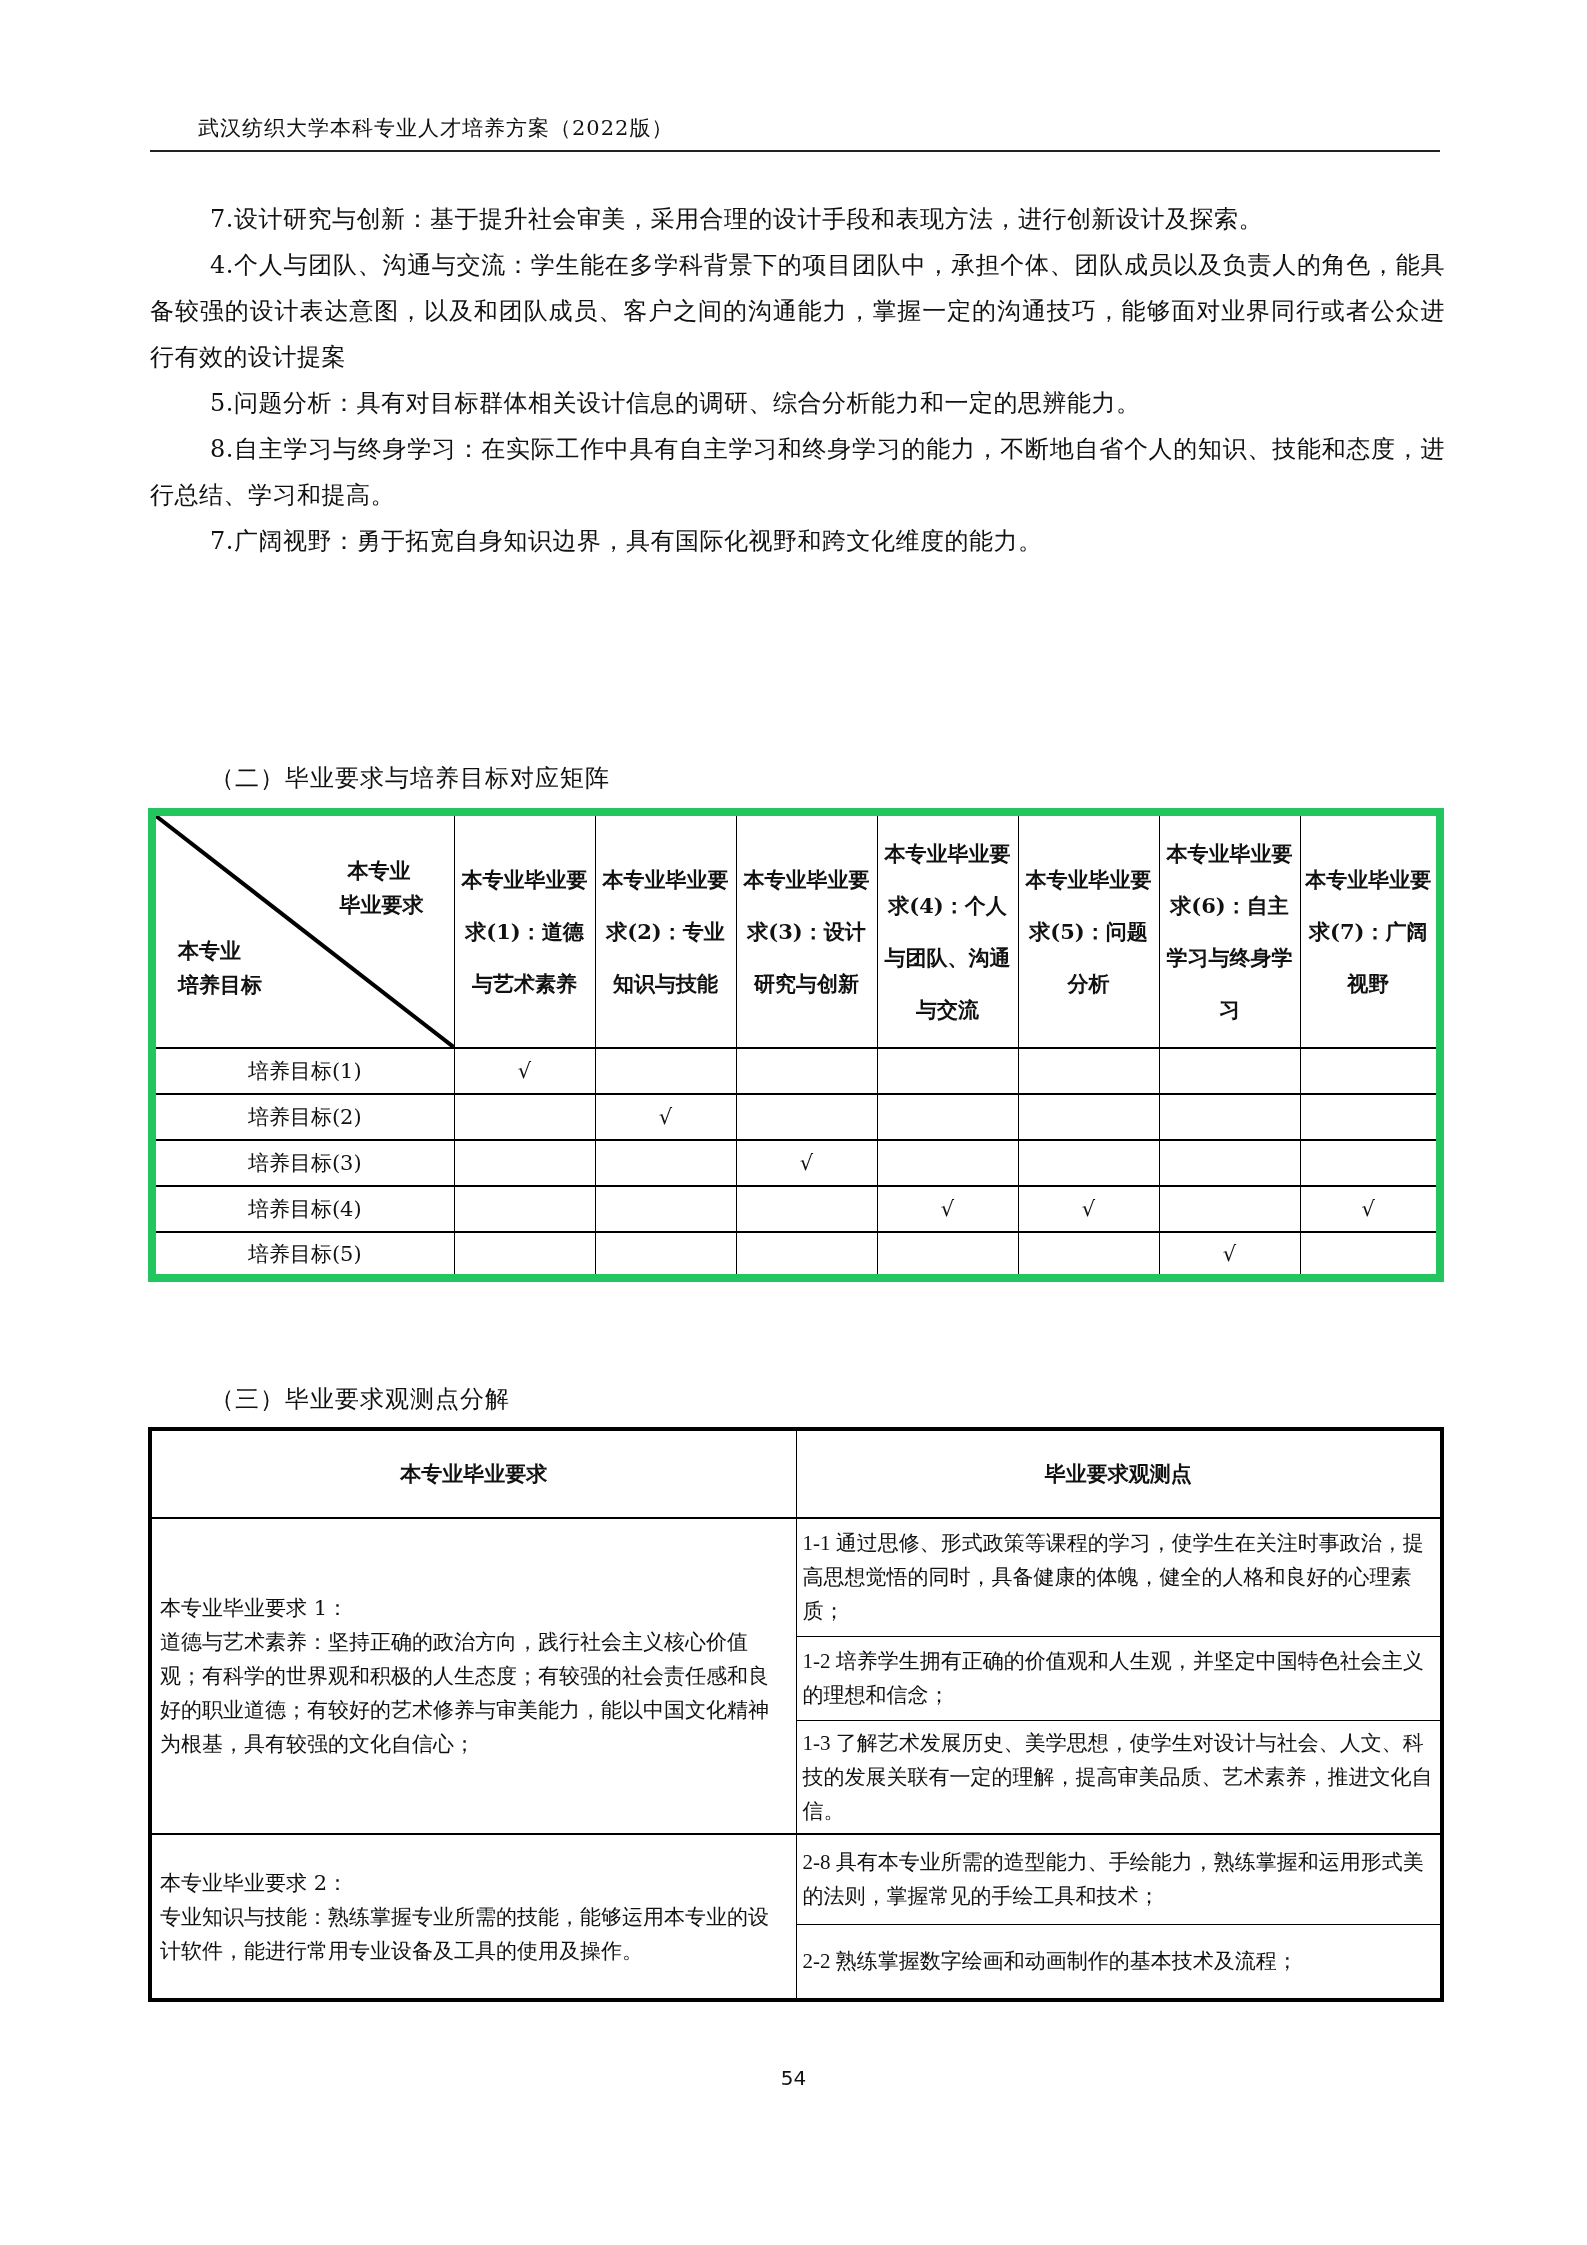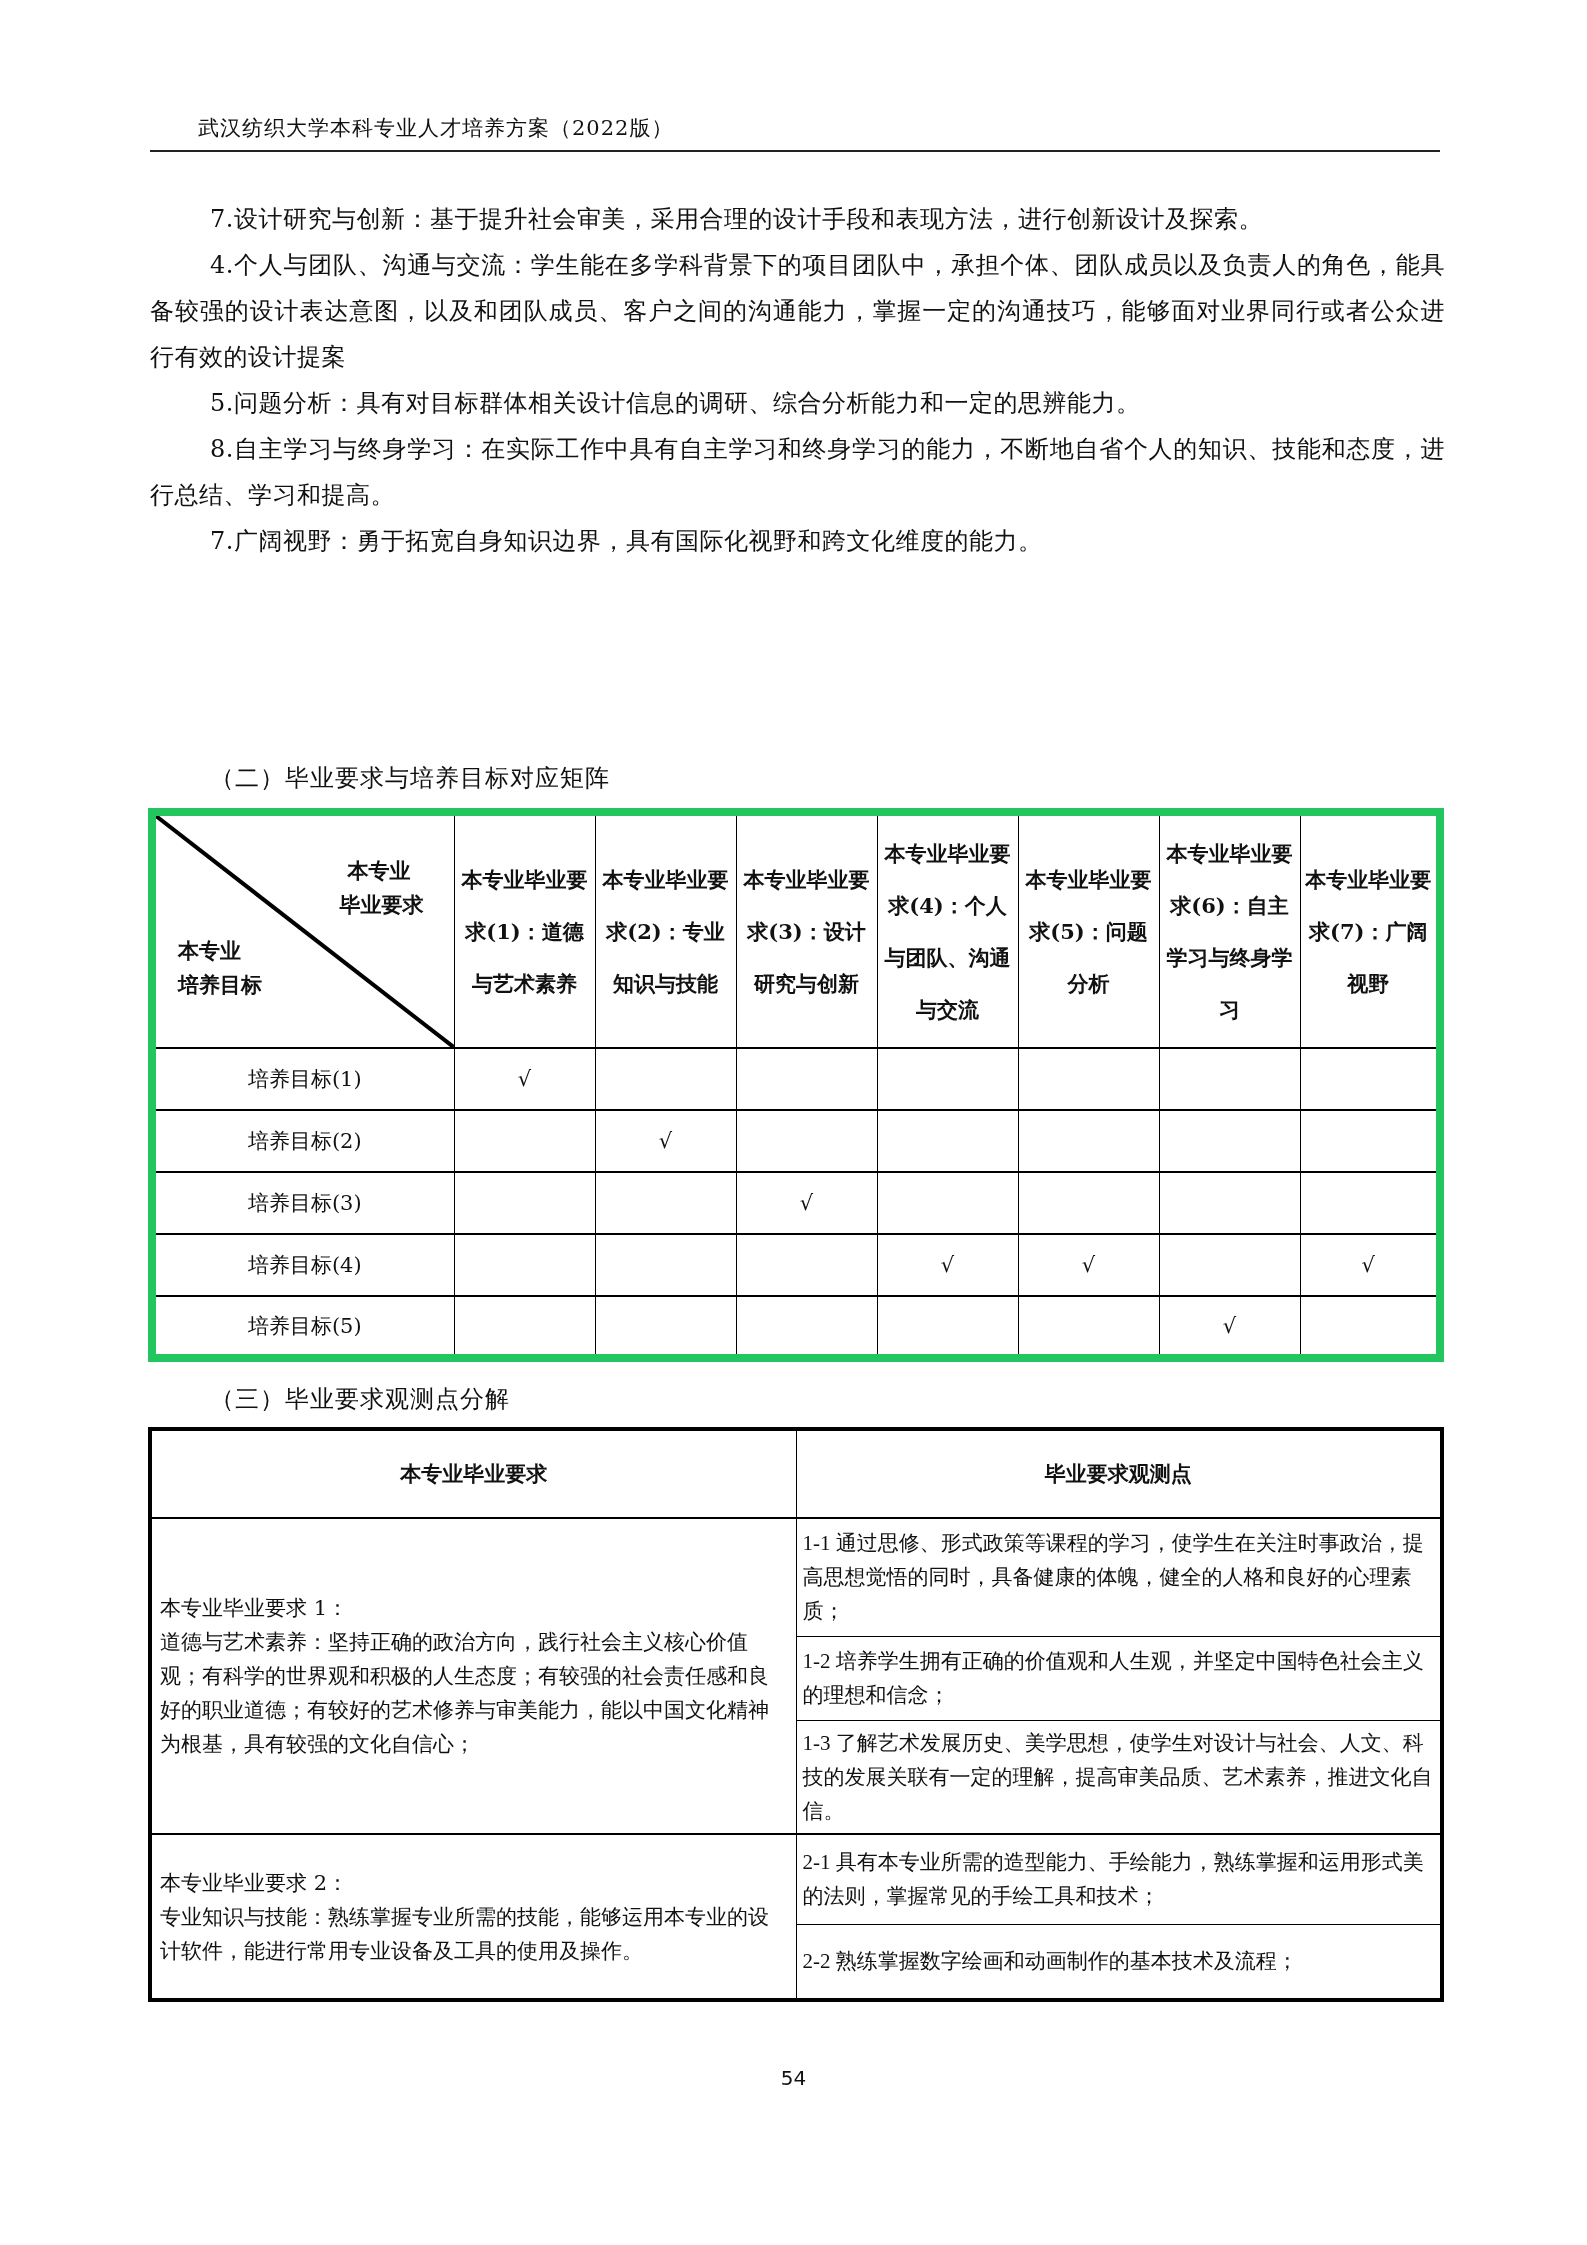--- a/index.html
+++ b/index.html
@@ -29,21 +29,21 @@
     table { border-collapse: collapse; table-layout: fixed; }
     .matrix {
       position: absolute; left: 148px; top: 808px; width: 1292px;
       border: 8px solid #22c55e;
     }
     .matrix td, .matrix th {
       border: 1px solid #000; text-align: center; vertical-align: middle;
       font-size: 21px; padding: 0;
     }
     .matrix thead tr { height: 236px; }
-    .matrix tbody tr { height: 62px; }
+    .matrix tbody tr { height: 46px; }
     .matrix th {
       font-weight: bold; line-height: 52px; padding: 0 4px;
       font-family: "DejaVu Serif", "Liberation Serif", serif;
     }
     .matrix tbody tr + tr td { border-top: 2px solid #000; }
     .matrix thead th { border-bottom: 2px solid #000; }
     .diag-cell { position: relative; }
     .diag-line {
       position: absolute; left: 0; top: 0; width: 100%; height: 100%;
     }
@@ -212,21 +212,21 @@
       <td class="point">1-2 培养学生拥有正确的价值观和人生观，并坚定中国特色社会主义的理想和信念；</td>
     </tr>
     <tr style="height:114px;" class="group-end">
       <td class="point">1-3 了解艺术发展历史、美学思想，使学生对设计与社会、人文、科技的发展关联有一定的理解，提高审美品质、艺术素养，推进文化自信。</td>
     </tr>
     <tr style="height:90px;">
       <td class="req-cell" rowspan="2">
         <span>本专业毕业要求 2：</span>
         <span>专业知识与技能：熟练掌握专业所需的技能，能够运用本专业的设计软件，能进行常用专业设备及工具的使用及操作。</span>
       </td>
-      <td class="point">2-1 具有本专业所需的造型能力、手绘能力，熟练掌握和运用形式美的法则，掌握常见的手绘工具和技术；</td>
+      <td class="point">2-8 具有本专业所需的造型能力、手绘能力，熟练掌握和运用形式美的法则，掌握常见的手绘工具和技术；</td>
     </tr>
     <tr style="height:76px;">
       <td class="point">2-2 熟练掌握数字绘画和动画制作的基本技术及流程；</td>
     </tr>
   </tbody>
 </table>
 
 <div class="page-number">54</div>
 
 </body></html>

